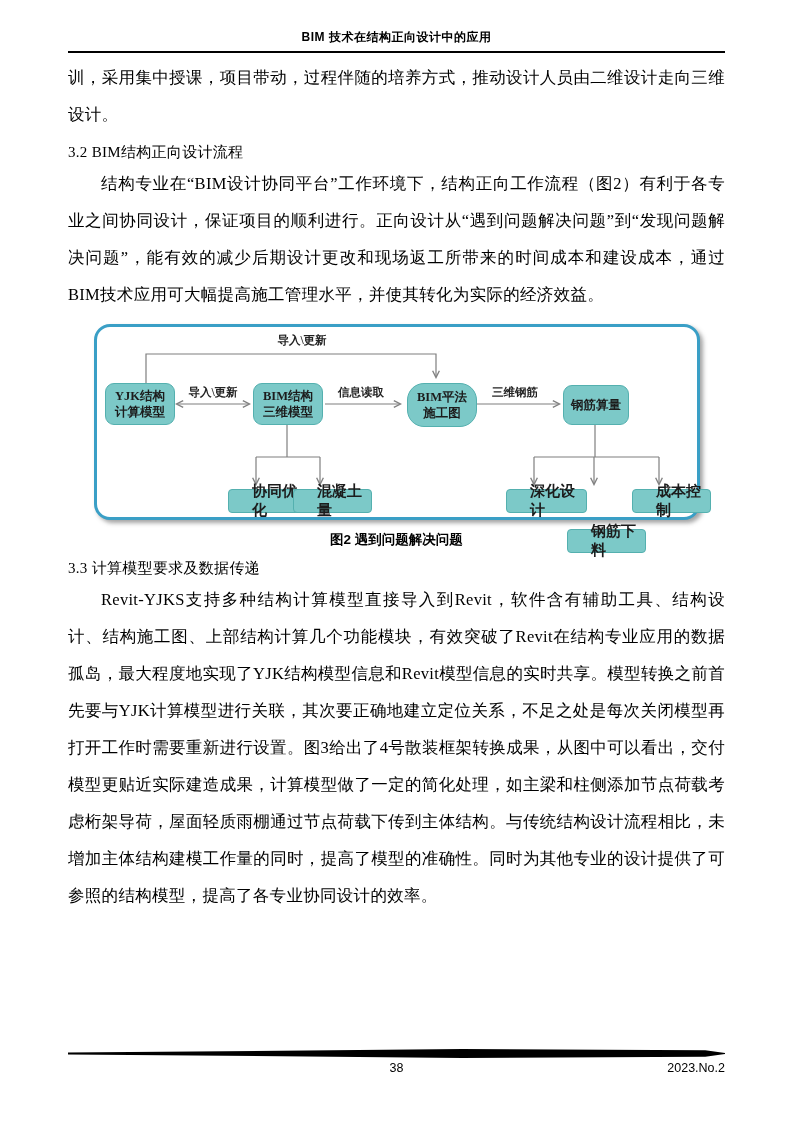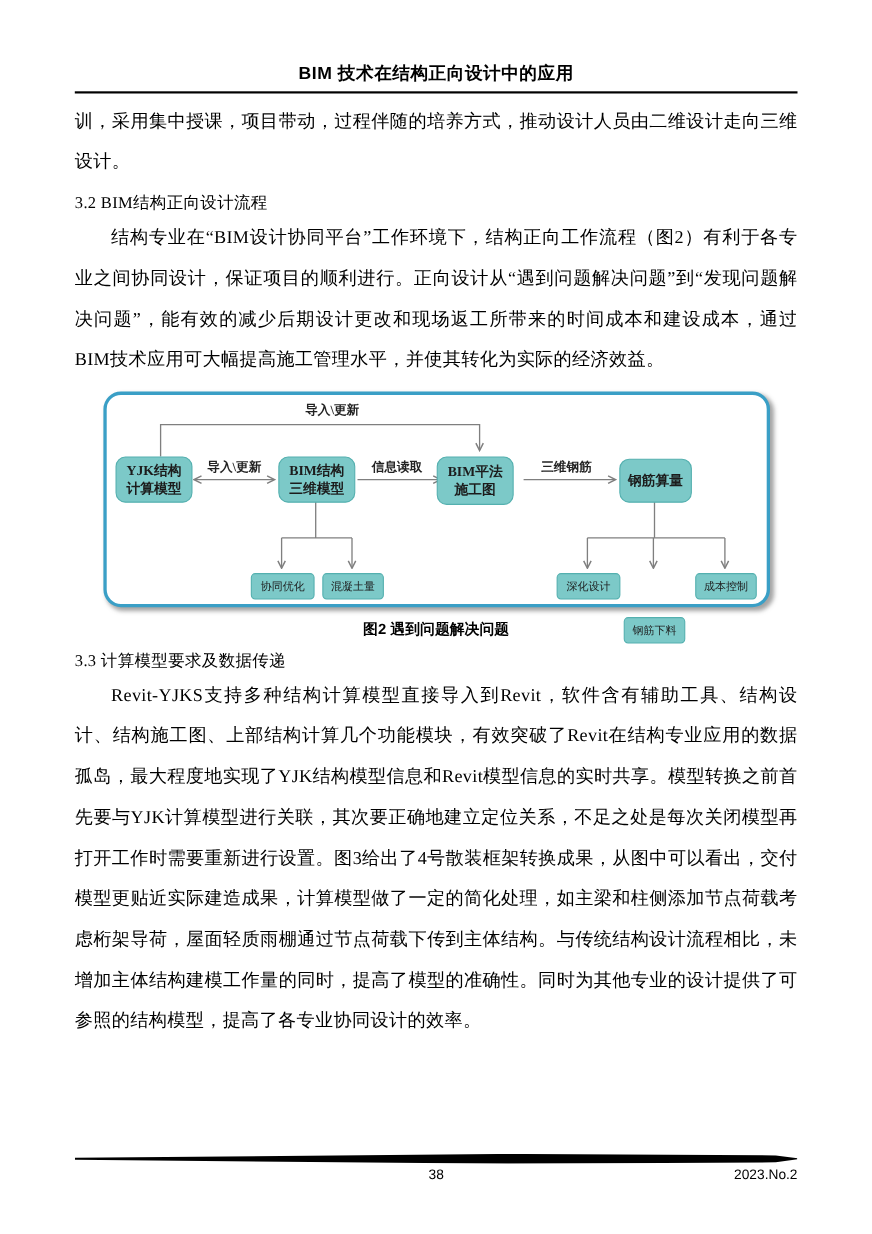--- a/index.html
+++ b/index.html
@@ -2,21 +2,21 @@
 <html style="--node-fill: #7cc9c8; --node-border: #54b0af; --container-border: #3a9fc6; --connector: #7f7f7f;"><head>
 <meta charset="utf-8">
 <style>
   html,body{margin:0;padding:0;background:#888;}
   .page{
     position:relative;width:793px;height:1122px;background:#fff;margin:0 auto;
     font-family:"Liberation Serif","DejaVu Serif",serif;color:#000;overflow:hidden;
   }
   .content{position:absolute;left:68px;top:0;width:657px;}
   .running-head{
-    padding-top:57px;text-align:center;font-size:16px;font-weight:600;
+    padding-top:29px;text-align:center;font-size:12px;font-weight:600;
     font-family:"Liberation Sans","DejaVu Sans",sans-serif;letter-spacing:.5px;
   }
   .header-rule{border-bottom:2px solid #000;margin-top:5px;}
   p.body{
     font-size:16.5px;line-height:37px;text-align:justify;text-justify:inter-character;
     margin:0;letter-spacing:.3px;
   }
   p.body.indent{text-indent:2em;}
   p.first{margin-top:6px;}
   h2.sec{
@@ -35,21 +35,21 @@
   .node{
     position:absolute;background:var(--node-fill,#7cc9c8);
     border:1px solid var(--node-border,#54b0af);border-radius:9px;
     display:flex;align-items:center;justify-content:center;text-align:center;
     font-size:12.5px;font-weight:600;line-height:1.3;white-space:pre-line;color:#1c1c1c;
   }
   .subnode{
     position:absolute;background:var(--node-fill,#7cc9c8);
     border:1px solid var(--node-border,#54b0af);border-radius:4px;height:22px;
     display:flex;align-items:center;justify-content:center;
-    font-size:10px;font-weight:400;color:#1c1c1c;
+    font-size:15px;font-weight:700;color:#1c1c1c;padding-left:23px;
   }
   .edge-label{
     position:absolute;font-size:11.5px;color:#222;text-align:center;font-weight:600;
   }
   .fig-caption{
     text-align:center;font-size:13.5px;font-weight:600;margin-top:11px;
     font-family:"Liberation Sans","DejaVu Sans",sans-serif;
   }
   
   .footer-bar{
@@ -96,21 +96,21 @@
         <path d="M437,130 H562"></path>
         <path d="M437,130 V157" marker-end="url(#arr)"></path>
         <path d="M497,130 V157" marker-end="url(#arr)"></path>
         <path d="M562,130 V157" marker-end="url(#arr)"></path>
       </svg>
 
       <div class="node" style="left:8px;top:56px;width:68px;height:40px;">YJK结构
 计算模型</div>
       <div class="node" style="left:156px;top:56px;width:68px;height:40px;">BIM结构
 三维模型</div>
-      <div class="node" style="left:300px;top:56px;width:68px;height:42px;">BIM平法
+      <div class="node" style="left:310px;top:56px;width:68px;height:42px;border-radius:17px;">BIM平法
 施工图</div>
       <div class="node" style="left:466px;top:58px;width:64px;height:38px;">钢筋算量</div>
 
       <div class="subnode" style="left:131px;top:162px;width:56px;">协同优化</div>
       <div class="subnode" style="left:196px;top:162px;width:54px;">混凝土量</div>
       <div class="subnode" style="left:409px;top:162px;width:56px;">深化设计</div>
       <div class="subnode" style="left:470px;top:162px;width:54px;margin-top:40px;">钢筋下料</div>
       <div class="subnode" style="left:535px;top:162px;width:54px;">成本控制</div>
 
       <div class="edge-label" style="left:160px;top:6px;width:90px;">导入\更新</div>

